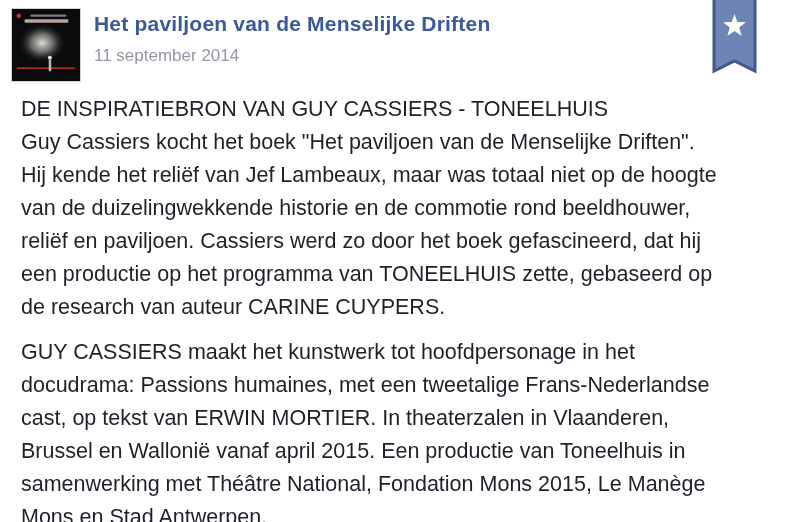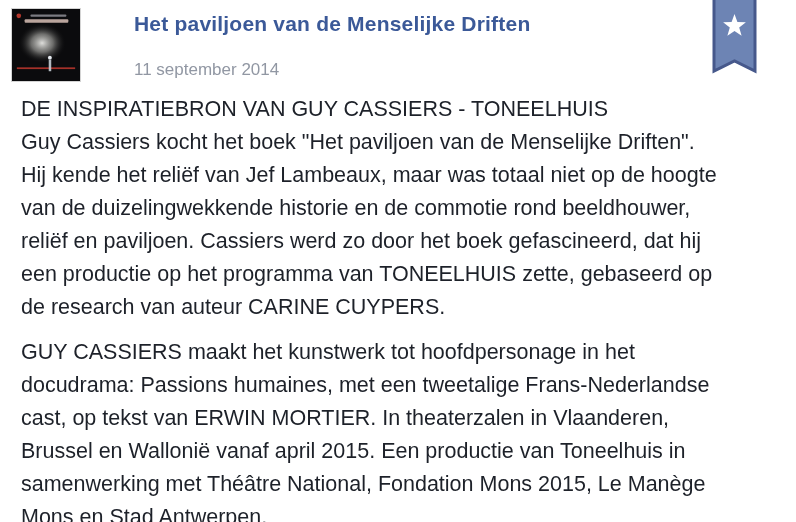--- a/index.html
+++ b/index.html
@@ -9,21 +9,20 @@
     position: relative;
     width: 796px;
     height: 522px;
     background: #ffffff;
     overflow: hidden;
   }
   .post-header {
     display: flex;
     align-items: flex-start;
     padding: 8px 0 0 11px;
-    gap: 40px;
   }
   .avatar {
     width: 70px;
     height: 74px;
     flex: 0 0 auto;
     border: 1px solid #d4d4d4;
     background: #0b0b0d;
     display: block;
     cursor: pointer;
   }
@@ -31,21 +30,21 @@
   .post-title {
     display: inline-block;
     font-size: 21px;
     font-weight: bold;
     color: #3b5998;
     text-decoration: none;
     letter-spacing: 0.2px;
     cursor: pointer;
   }
   .post-date {
-    margin-top: 24px;
+    margin-top: 10px;
     font-size: 17px;
     color: #9197a3;
   }
   .bookmark-ribbon {
     position: absolute;
     top: 0;
     left: 712px;
     width: 45px;
     height: 75px;
   }

